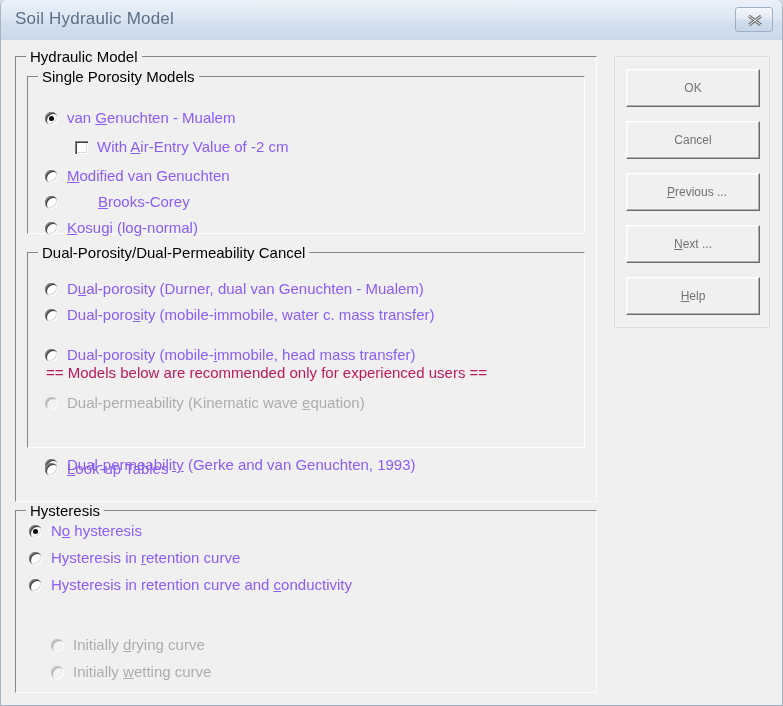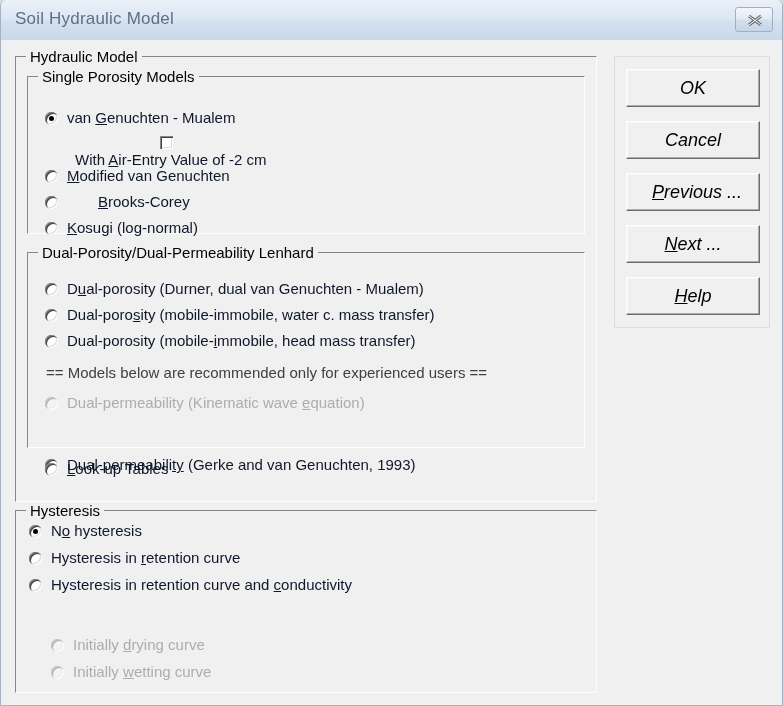--- a/index.html
+++ b/index.html
@@ -63,21 +63,21 @@
     background:#f0f0f0;padding:0 4px;
     font-size:15px;color:#000;white-space:nowrap;
     z-index:2;
   }
 
   
   .row{
     position:absolute;height:22px;display:flex;align-items:center;
     white-space:nowrap;cursor:default;
   }
-  .row .lbl{font-size:15px;color:#0f172a;line-height:22px;}
+  .row .lbl{font-size:15px;color:#8b5cf6;line-height:22px;}
   .row.disabled .lbl{color:#adadad;}
 
   .radio{
     position:relative;width:13px;height:13px;flex:0 0 13px;
     margin-right:9px;border-radius:50%;
     background:#fff;
     box-shadow: inset 1px 1px 0 0 #848484,
                 inset 2px 2px 0 0 #424242,
                 inset -1px -1px 0 0 #ffffff,
                 inset -2px -2px 0 0 #dcdcdc,
@@ -99,41 +99,40 @@
     position:relative;width:13px;height:13px;flex:0 0 13px;margin-right:9px;
     background:#fff;
     box-shadow: inset 1px 1px 0 0 #848484,
                 inset 2px 2px 0 0 #424242,
                 inset -1px -1px 0 0 #ffffff,
                 inset -2px -2px 0 0 #dcdcdc;
   }
   u{text-decoration:underline;}
 
   .plaintext{
-    position:absolute;font-size:15px;color:#404040;white-space:nowrap;
+    position:absolute;font-size:15px;color:#be185d;white-space:nowrap;
   }
 
   
   #btnpanel{
     position:absolute;box-sizing:border-box;
     border:1px solid #dcdcdc;
     background:#f0f0f0;
   }
   .btn{
     position:absolute;box-sizing:border-box;
     background:#f0f0f0;
     border-top:1px solid #ffffff;
     border-left:1px solid #ffffff;
     border-right:1px solid #6b6b6b;
     border-bottom:1px solid #6b6b6b;
     box-shadow: inset -1px -1px 0 0 #adadad, inset 1px 1px 0 0 #f7f7f7;
     display:flex;align-items:center;justify-content:center;
-    font-size:18px;color:#000000;cursor:pointer;
+    font-size:12px;color:#737373;cursor:pointer;
     font-family:"Liberation Sans", sans-serif;
-    font-style:italic;
   }
 </style>
 </head>
 <body>
 
 <div id="window">
 
   <div id="titlebar">
     <div id="title-text">Soil Hydraulic Model</div>
     <div id="close-btn">
@@ -158,55 +157,55 @@
 
     <div class="group" id="grp-single" style="left:26px;top:36px;width:558px;height:158px;">
       <span class="glabel">Single Porosity Models</span>
     </div>
 
     <div class="row" style="left:44px;top:67px;">
       <span class="radio sel"></span>
       <span class="lbl">van <u>G</u>enuchten - Mualem</span>
     </div>
 
-    <div class="row" style="left:74px;top:96px;flex-direction:column;">
+    <div class="row" style="left:74px;top:96px;">
       <span class="checkbox"></span>
       <span class="lbl">With <u>A</u>ir-Entry Value of -2 cm</span>
     </div>
 
     <div class="row" style="left:44px;top:125px;">
       <span class="radio"></span>
       <span class="lbl"><u>M</u>odified van Genuchten</span>
     </div>
 
     <div class="row" style="left:44px;top:151px;gap:31px;">
       <span class="radio"></span>
       <span class="lbl"><u>B</u>rooks-Corey</span>
     </div>
 
     <div class="row" style="left:44px;top:177px;">
       <span class="radio"></span>
       <span class="lbl"><u>K</u>osugi (log-normal)</span>
     </div>
 
     <div class="group" id="grp-dual" style="left:26px;top:212px;width:558px;height:196px;">
-      <span class="glabel">Dual-Porosity/Dual-Permeability Lenhard</span>
+      <span class="glabel">Dual-Porosity/Dual-Permeability Cancel</span>
     </div>
 
     <div class="row" style="left:44px;top:238px;">
       <span class="radio"></span>
       <span class="lbl">D<u>u</u>al-porosity (Durner, dual van Genuchten - Mualem)</span>
     </div>
 
     <div class="row" style="left:44px;top:264px;">
       <span class="radio"></span>
       <span class="lbl">Dual-poro<u>s</u>ity (mobile-immobile, water c. mass transfer)</span>
     </div>
 
-    <div class="row" style="left:44px;top:290px;">
+    <div class="row" style="left:44px;top:304px;">
       <span class="radio"></span>
       <span class="lbl">Dual-porosity (mobile-<u>i</u>mmobile, head mass transfer)</span>
     </div>
 
     <div class="plaintext" style="left:45px;top:324px;">== Models below are recommended only for experienced users ==</div>
 
     <div class="row disabled" style="left:44px;top:352px;">
       <span class="radio"></span>
       <span class="lbl">Dual-permeability (Kinematic wave <u>e</u>quation)</span>
     </div>

